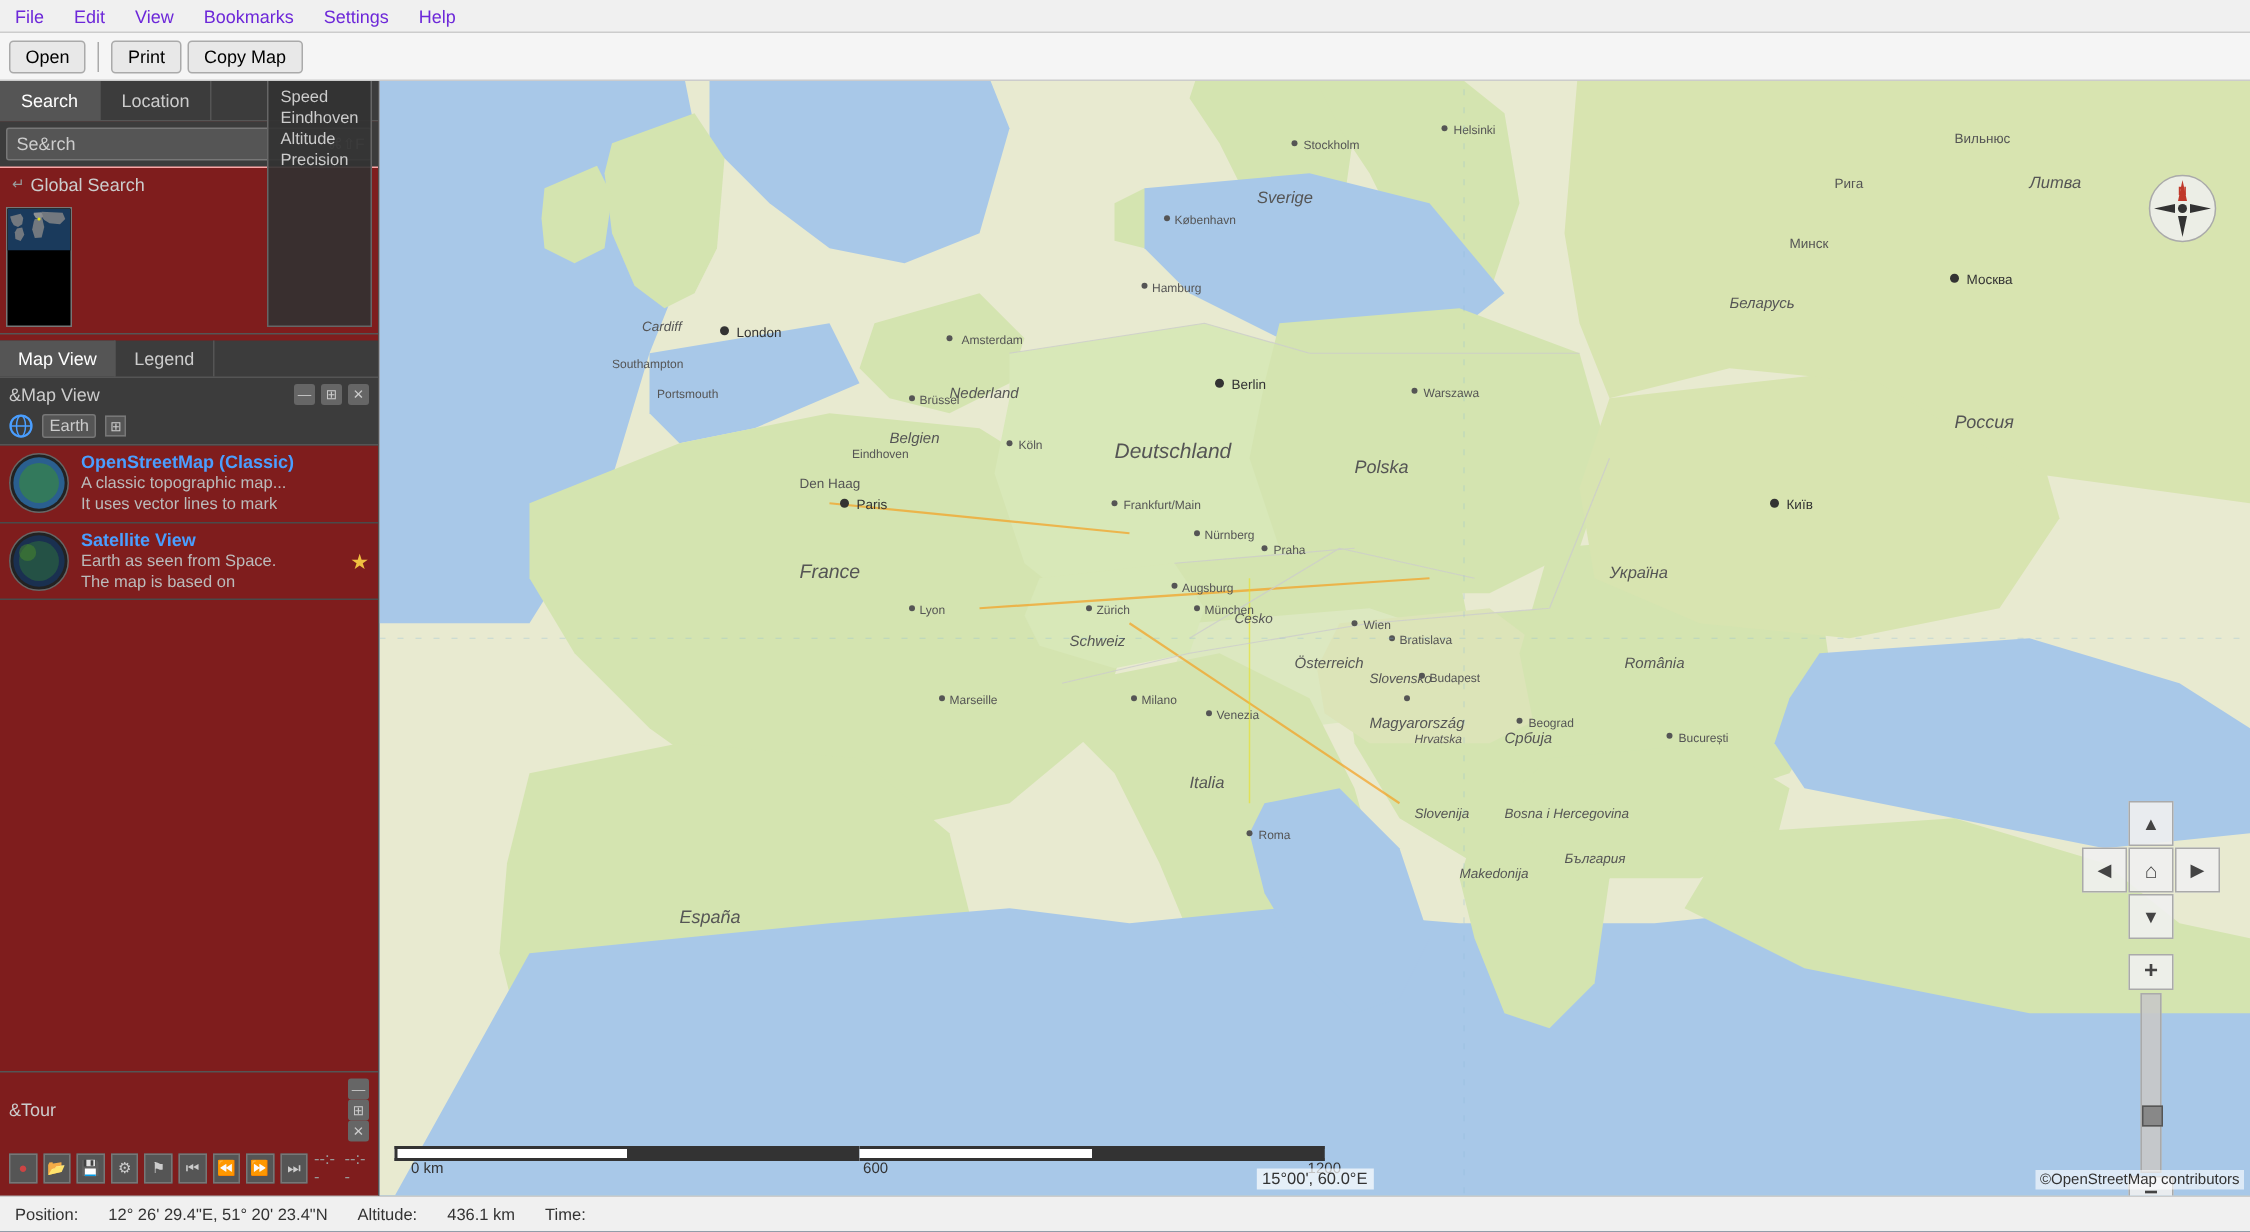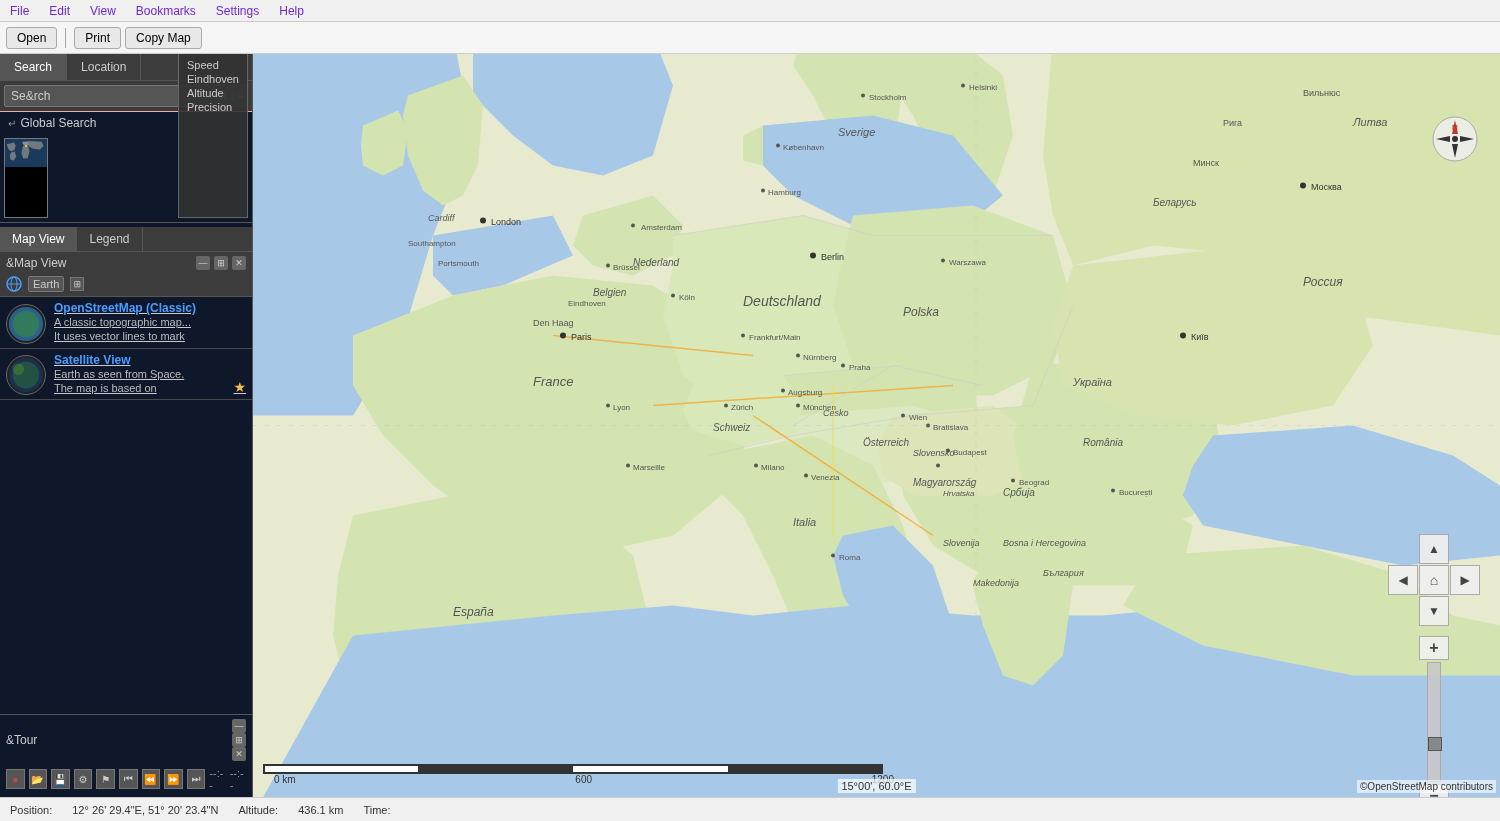--- a/index.html
+++ b/index.html
@@ -47,21 +47,21 @@
 
     
     #main {
       display: flex;
       height: calc(821px - 22px - 32px - 24px);
     }
 
     
     #sidebar {
       width: 253px;
-      background: #0f172a;
+      background: #7f1d1d;
       display: flex;
       flex-direction: column;
       flex-shrink: 0;
       overflow: hidden;
       border-right: 1px solid #555;
     }
 
     
     #search-location-tabs {
       display: flex;
@@ -232,26 +232,25 @@
       font-size: 9px;
     }
 
     
     #layer-list {
       overflow-y: auto;
       flex: 1;
     }
     .layer-item {
       display: flex;
-      align-items: flex-end;
+      align-items: center;
       padding: 4px 6px;
       gap: 8px;
       border-bottom: 1px solid #4a4a4a;
       cursor: pointer;
-      text-decoration: underline;
     }
     .layer-item.selected { background: #1a6bb5; }
     .layer-thumb {
       width: 40px;
       height: 40px;
       border-radius: 50%;
       flex-shrink: 0;
       overflow: hidden;
       background: #222;
       border: 1px solid #666;

